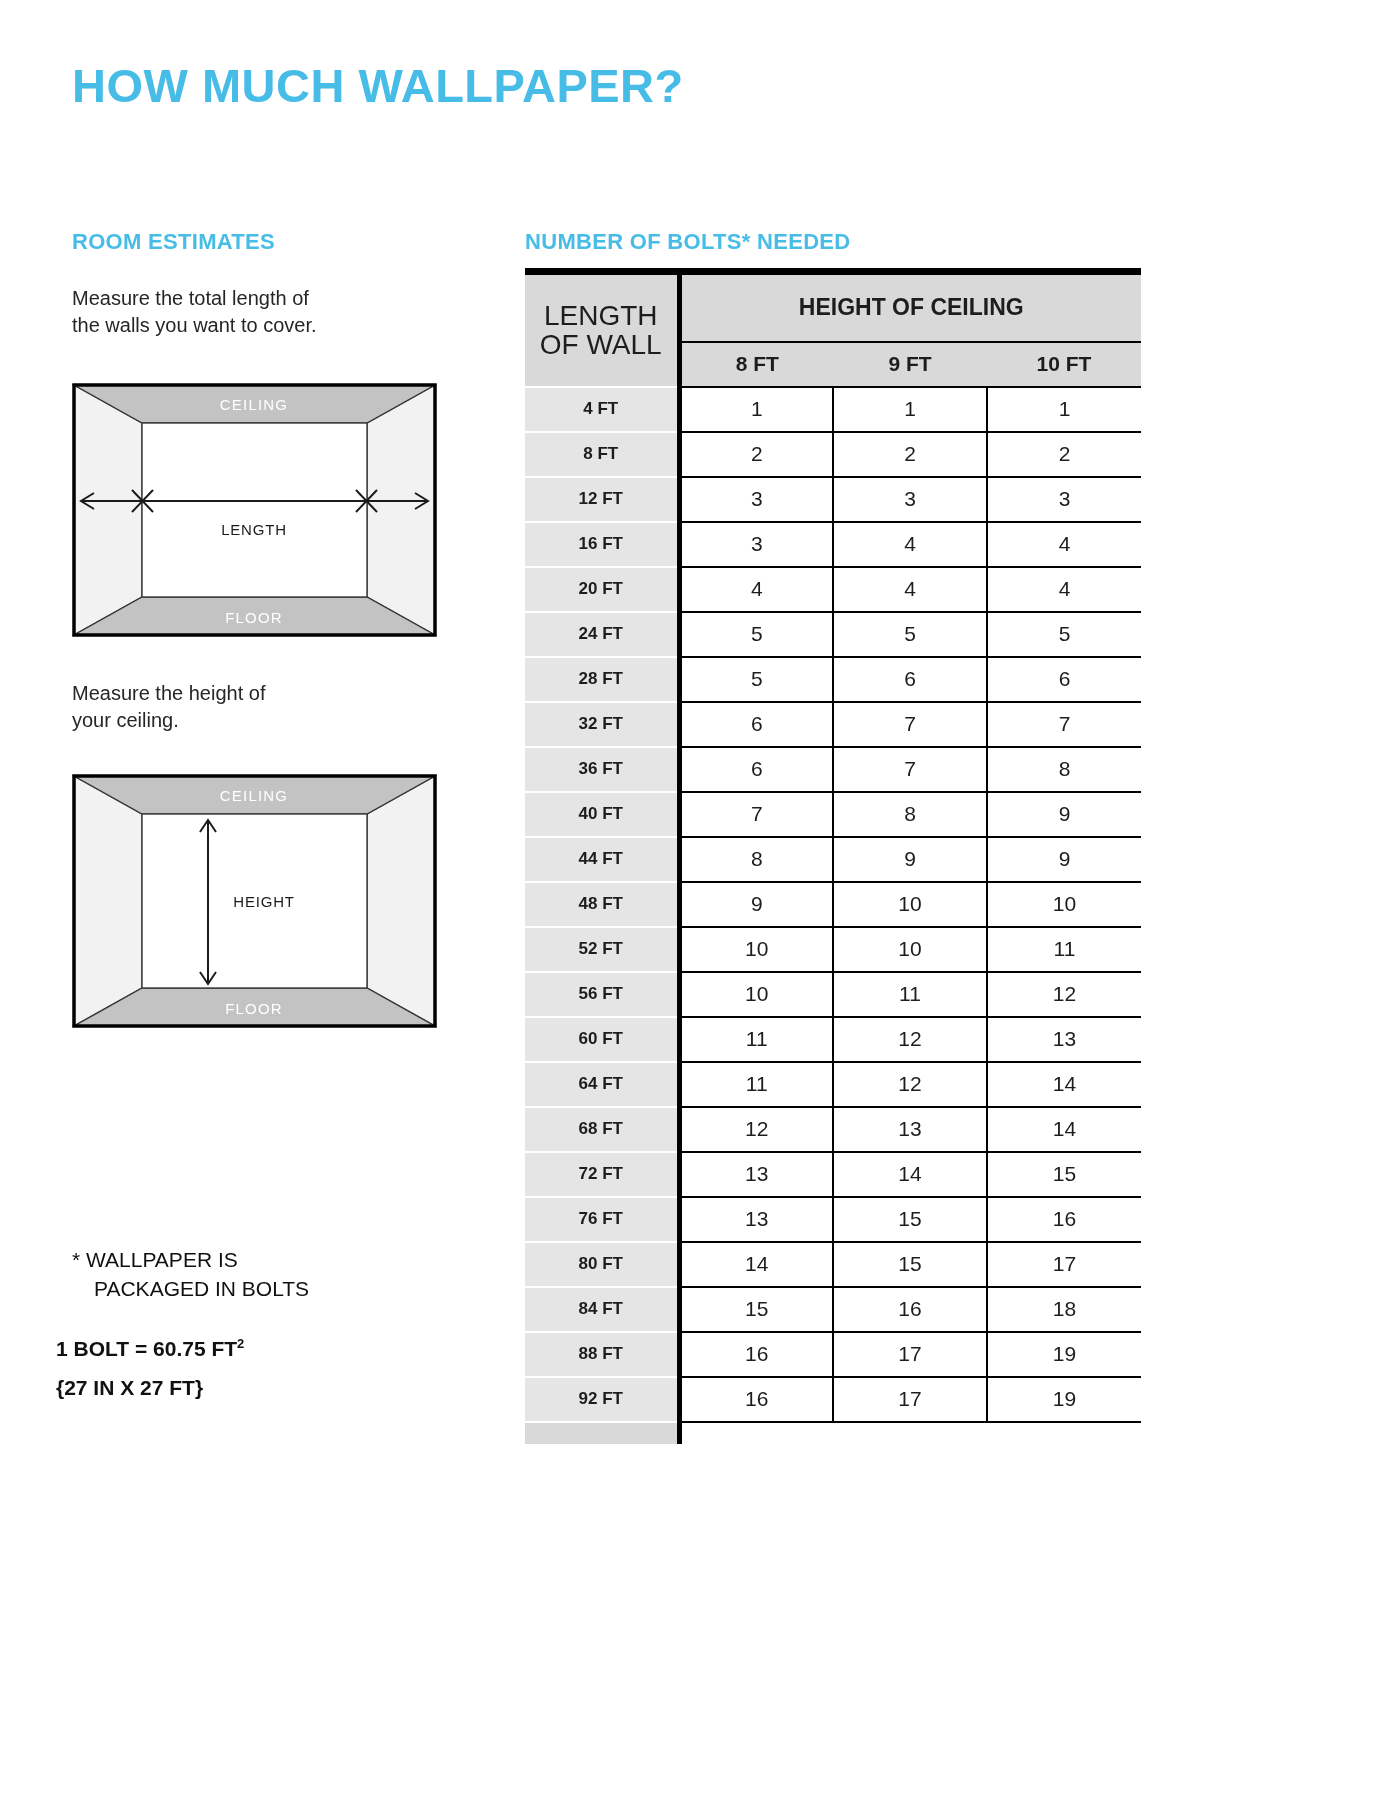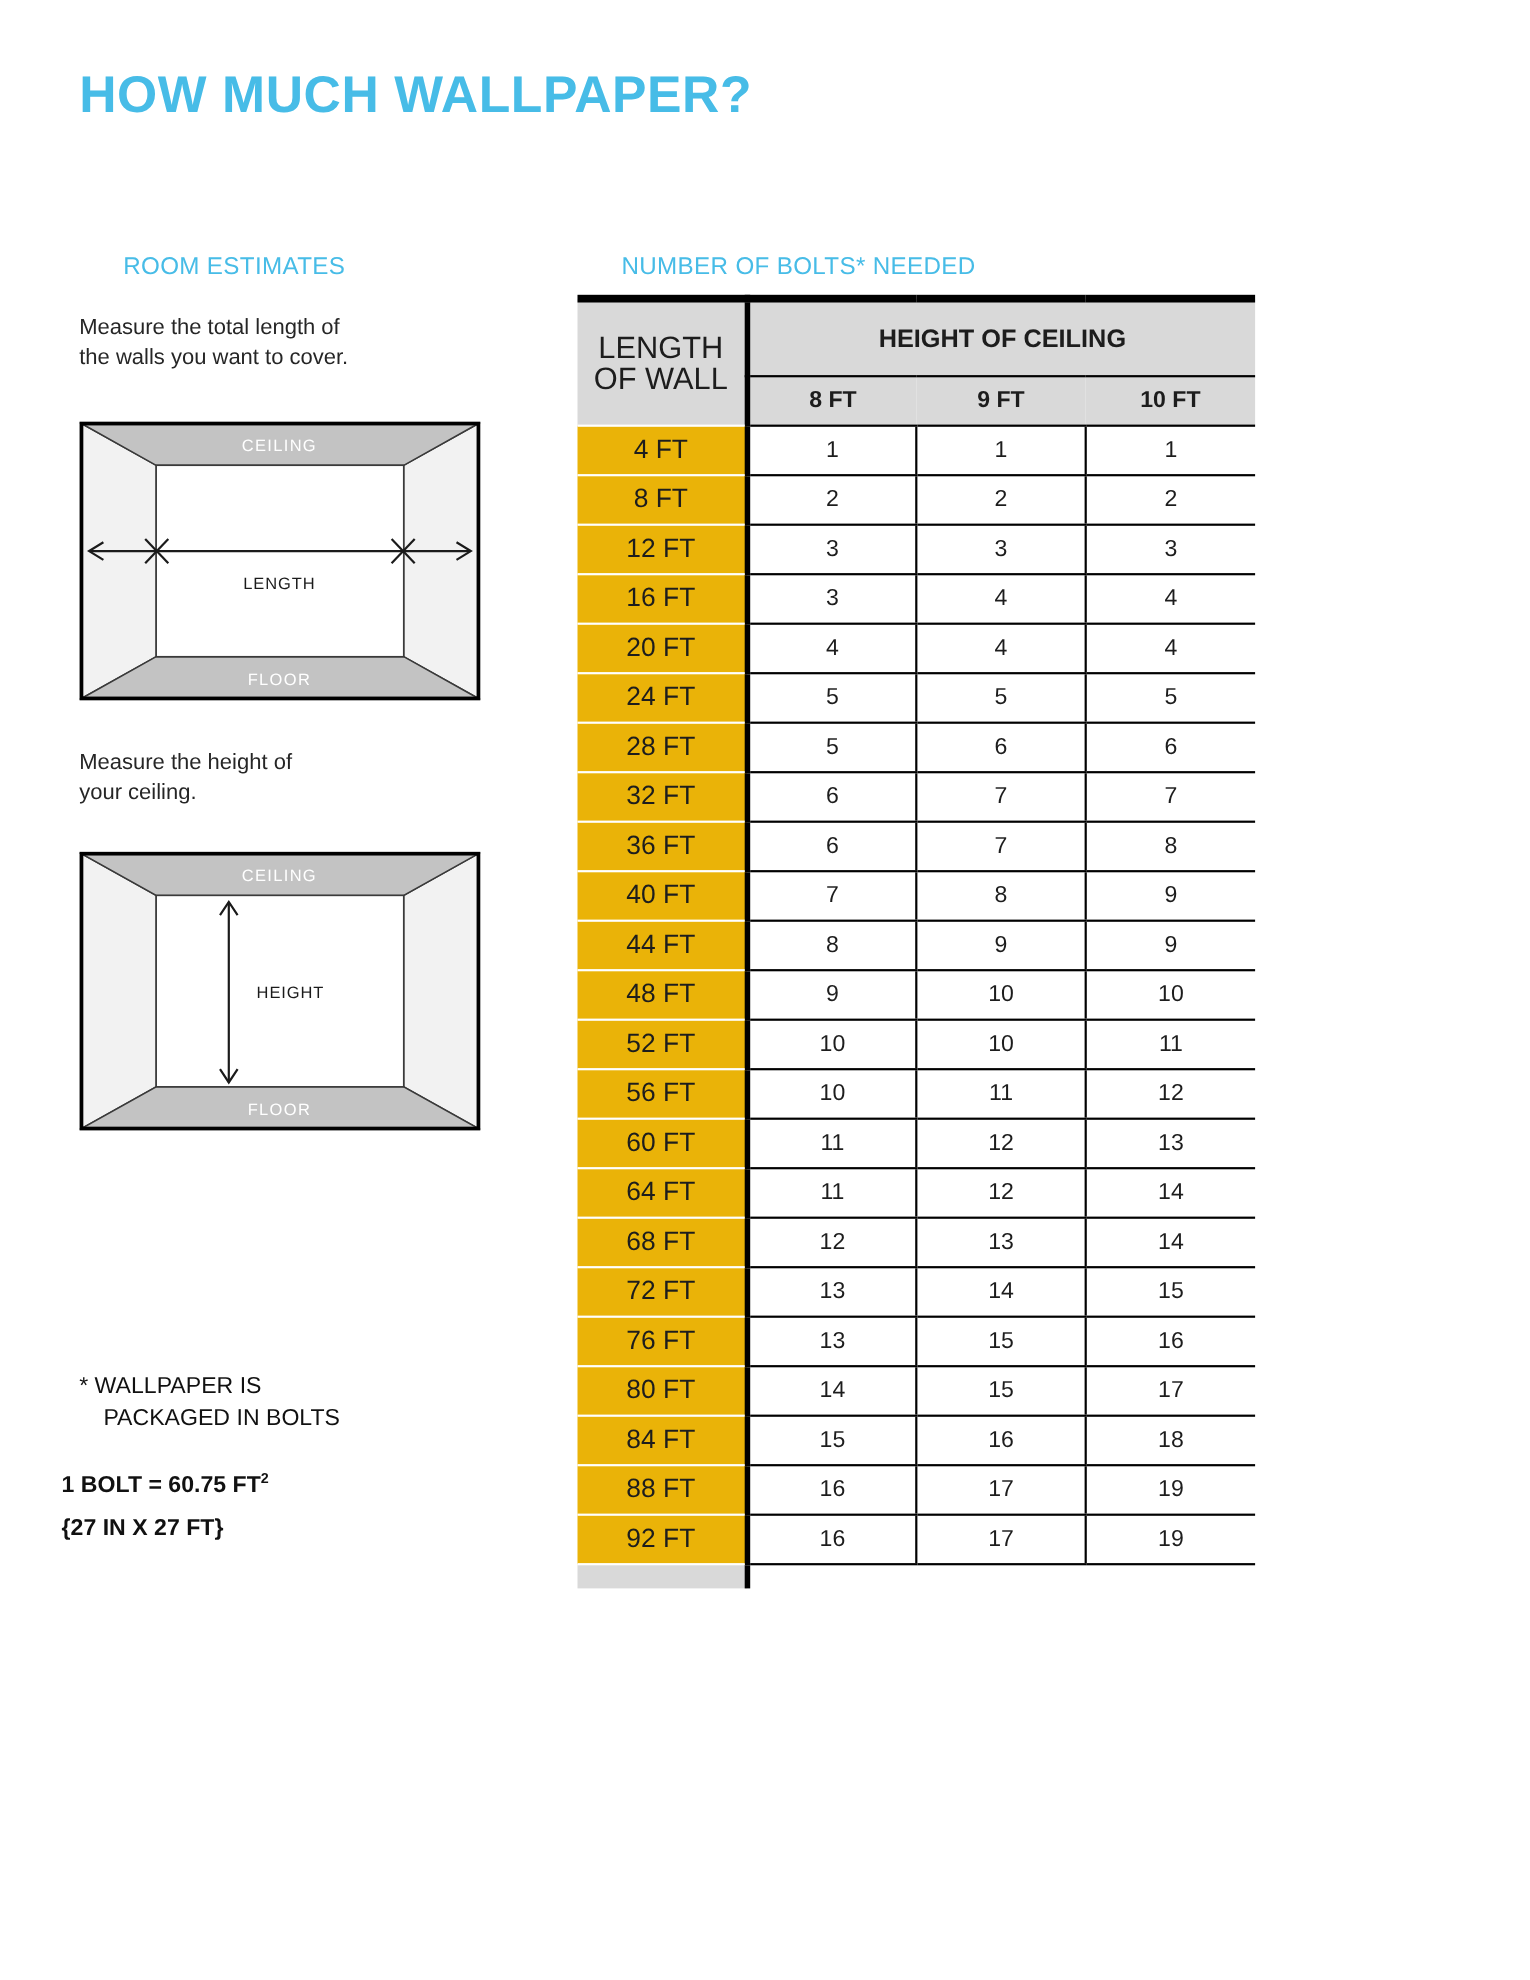--- a/index.html
+++ b/index.html
@@ -3,21 +3,21 @@
 <meta charset="utf-8">
 <style>
   * { margin:0; padding:0; box-sizing:border-box; }
   html,body { background:#ffffff; }
   body { font-family:"Liberation Sans", sans-serif; color:#1d1d1d; }
   .page { position:relative; width:1346px; height:1800px; background:#ffffff; overflow:hidden; }
 
   .title { position:absolute; left:72px; top:58px; font-size:47px; font-weight:700;
            color:#47BCE7; letter-spacing:0.5px; }
 
-  .section-heading { position:absolute; font-size:22px; font-weight:400; color:#47BCE7; letter-spacing:0.3px;margin-left:40px; }
+  .section-heading { position:absolute; font-size:22px; font-weight:700; color:#47BCE7; letter-spacing:0.3px; }
   #room-estimates-heading { left:72px; top:229px; }
   #table-heading { left:525px; top:229px; width:616px; text-align:left; }
 
   .para { position:absolute; left:72px; font-size:20px; line-height:27px; white-space:pre-line; color:#262626; }
   #para-length { top:285px; }
   #para-height { top:680px; }
   #para-chart  { top:1075px; }
 
   .diagram { position:absolute; left:72px; }
   #length-diagram { top:383px; }
@@ -32,22 +32,22 @@
   .bolt-info { position:absolute; left:56px; top:1324px; font-size:21px; font-weight:700; line-height:39px; color:#111; }
   .bolt-info sup { font-size:13px; vertical-align:super; }
 
   table.bolts { position:absolute; left:525px; top:268px; width:616px;
                 border-collapse:collapse; table-layout:fixed; border-top:7px solid #000; }
   table.bolts th, table.bolts td { text-align:center; vertical-align:middle; padding:0; }
   th.col1 { width:154px; background:#D9D9D9; border-right:5px solid #000; border-bottom:2px solid #fff;
             font-size:28px; font-weight:400; line-height:29px; padding:0 20px; }
   th.group { background:#D9D9D9; border-bottom:2px solid #000; font-size:23px; font-weight:700; height:70px; }
   th.sub   { background:#D9D9D9; border-bottom:2px solid #000; font-size:21px; font-weight:700; height:45px; width:154px; }
-  th.rowhead { background:#eab308; border-right:5px solid #000; border-bottom:2px solid #fff;
-               font-size:24px; font-weight:400; height:45px; }
+  th.rowhead { background:#e5e5e5; border-right:5px solid #000; border-bottom:2px solid #fff;
+               font-size:17px; font-weight:700; height:45px; }
   td.val { border-bottom:2px solid #000; height:45px; font-size:21px; background:#ffffff; }
   td.val + td.val { border-left:2px solid #000; }
   th.stub { background:#D9D9D9; border-right:5px solid #000; height:22px; }
   td.empty { border:none; background:transparent; }
 </style>
 </head>
 <body>
 
 <div class="page">
 

